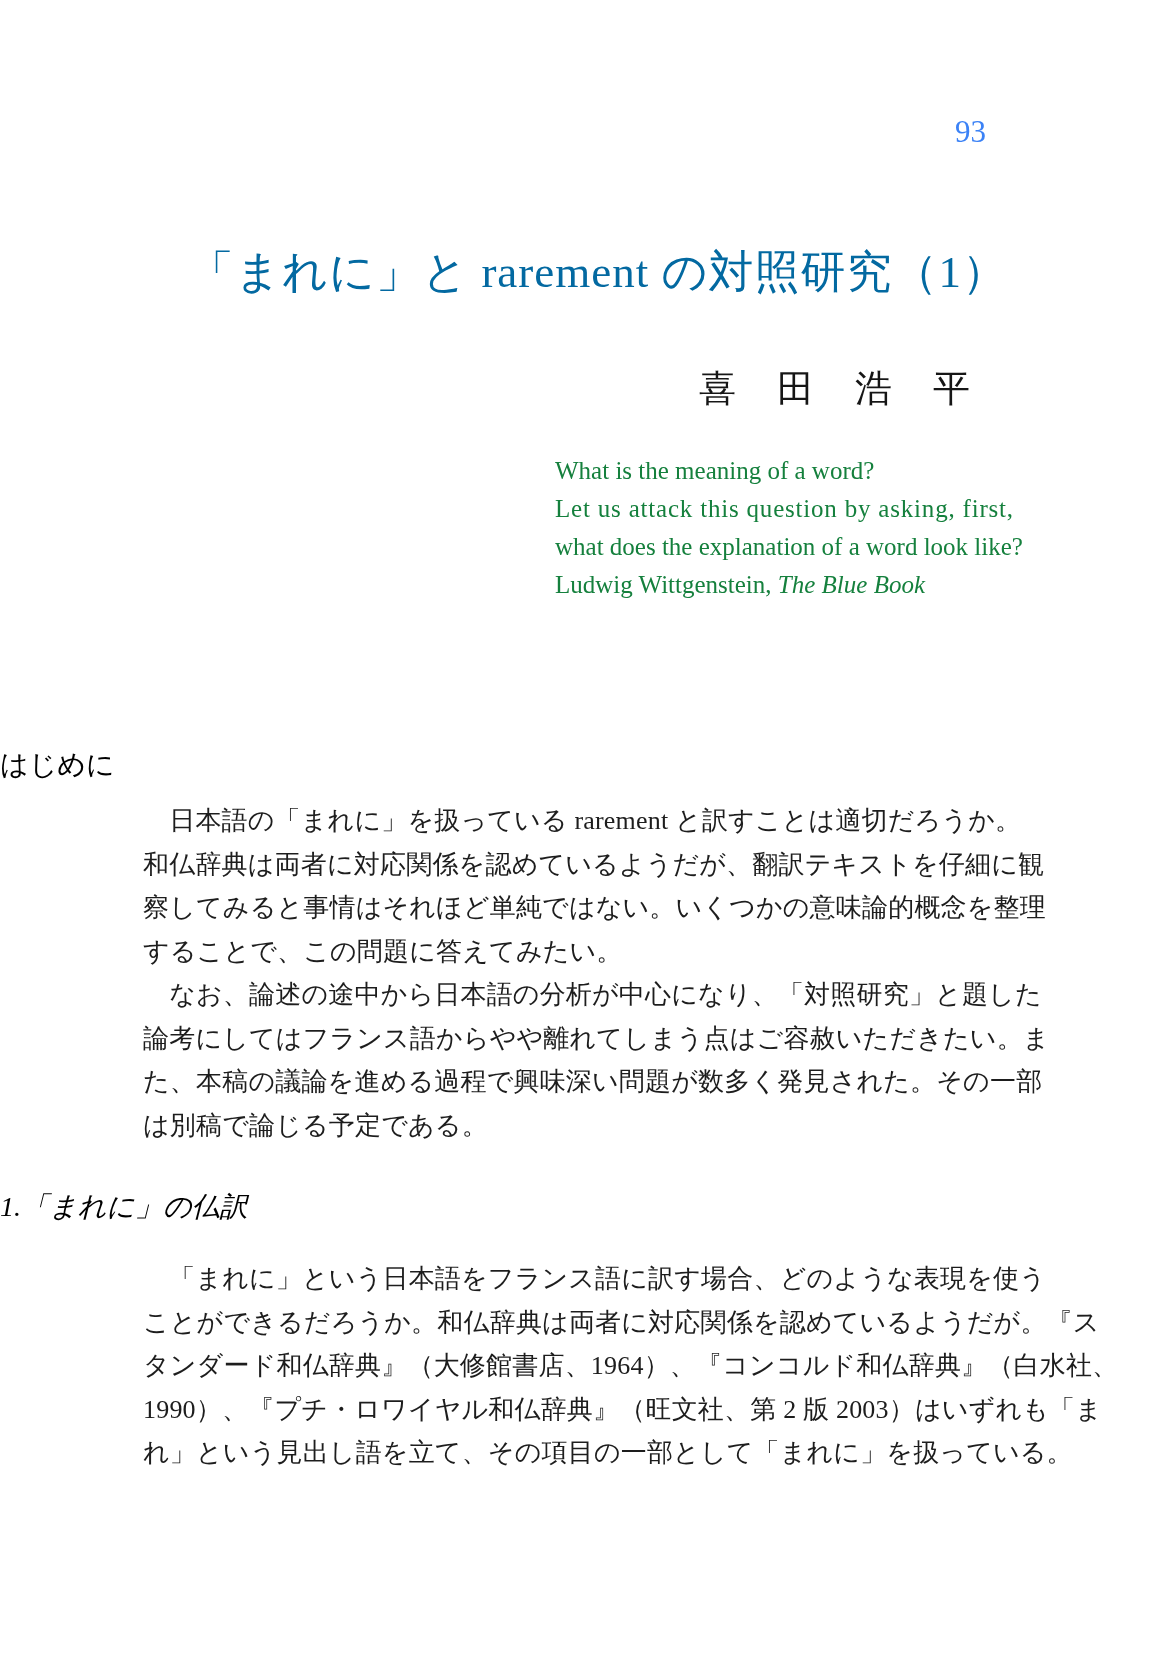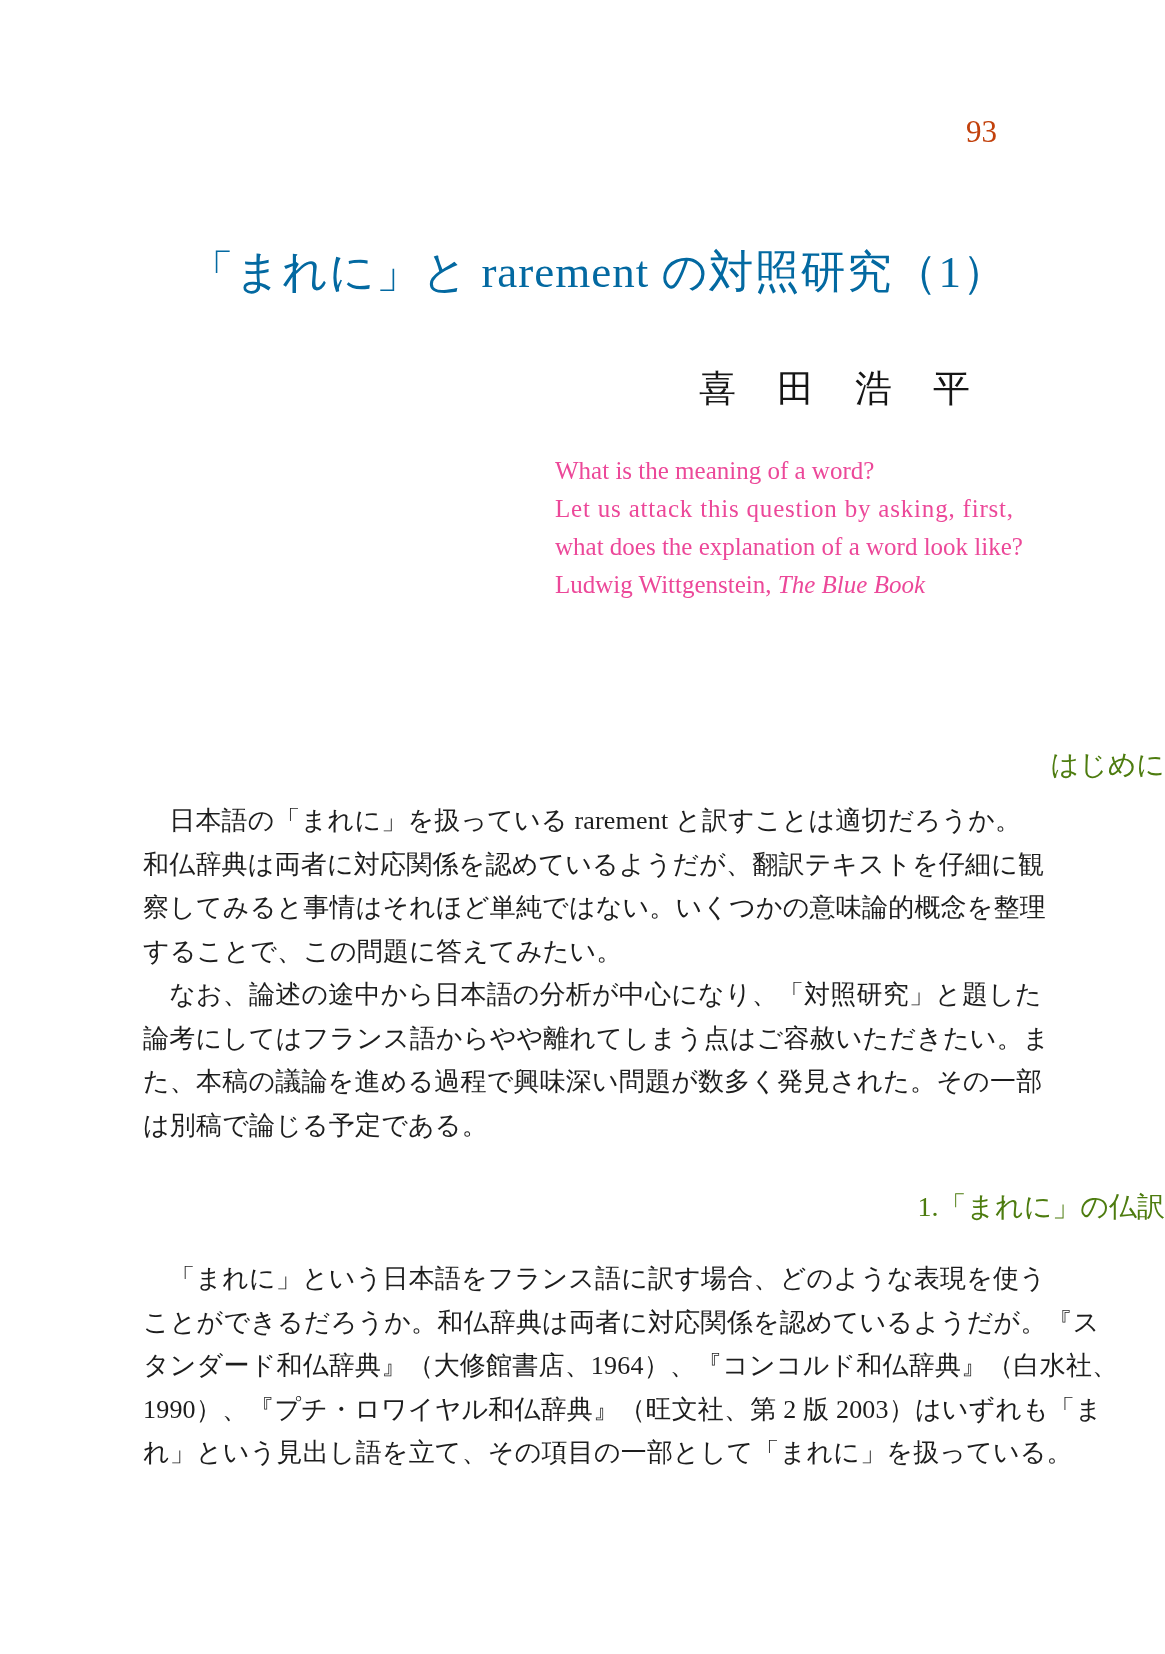--- a/index.html
+++ b/index.html
@@ -12,23 +12,23 @@
     width: 1165px;
     height: 1654px;
     background: #ffffff;
     color: #1d1d1d;
     font-family: "Liberation Serif", "DejaVu Serif", serif;
     overflow: hidden;
   }
   .page-number {
     position: absolute;
     top: 114px;
-    right: 168px;
+    right: 179px;
     font-size: 31px;
-    color: #c2410c;
+    color: #3b82f6;
   }
   .paper-title {
     position: absolute;
     top: 226px;
     left: 0;
     width: 100%;
     margin: 16px;
     text-align: center;
     font-size: 45px;
     font-weight: normal;
@@ -43,41 +43,41 @@
     letter-spacing: 2px;
     color: #161616;
   }
   .epigraph {
     position: absolute;
     left: 555px;
     top: 452px;
     width: 470px;
     font-size: 25px;
     line-height: 38px;
-    color: #ec4899;
+    color: #15803d;
   }
   .epigraph .ep-line {
     white-space: nowrap;
   }
   .epigraph .ep-wide {
     letter-spacing: 0.8px;
   }
   .italic { font-style: italic; }
   .section-heading {
     position: absolute;
     left: 0;
     width: 100%;
     margin: 0;
-    text-align: right;
+    text-align: left;
     font-size: 28px;
     font-weight: normal;
-    color: #4d7c0f;
+    color: #000000;
   }
   .heading-0 { top: 746px; }
-  .heading-1 { top: 1188px; }
+  .heading-1 { top: 1188px; font-style: italic; }
   .body-block {
     position: absolute;
     left: 143px;
     width: 884px;
     font-size: 26px;
     line-height: 43.5px;
     color: #1d1d1d;
   }
   .body-0 { top: 799px; }
   .body-1 { top: 1257px; }

